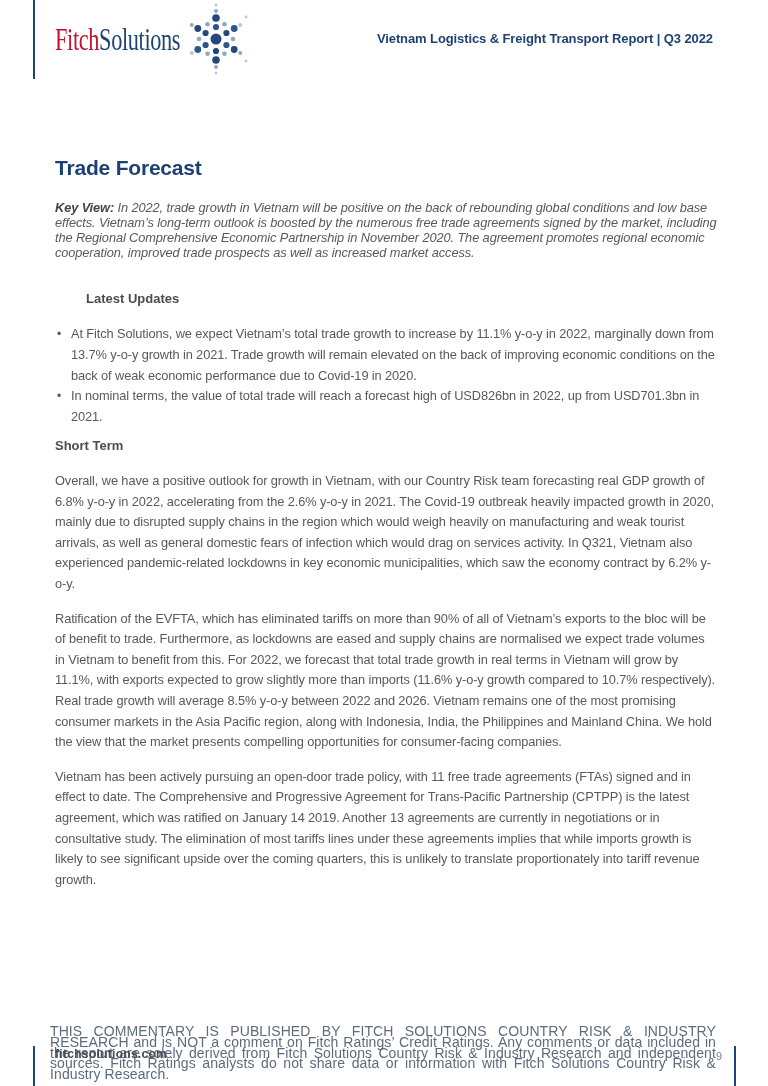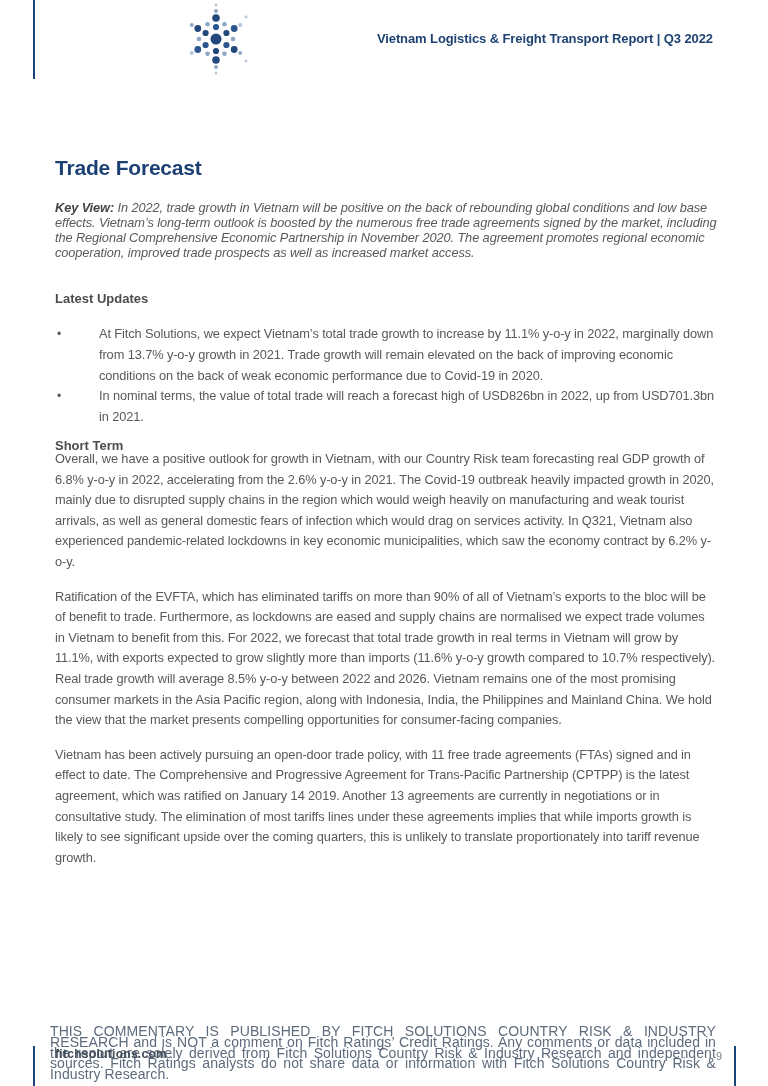--- a/index.html
+++ b/index.html
@@ -38,29 +38,29 @@
 
   
   .keyview {
     position:absolute; left:55px; top:200px; width:662px;
     font-size:12.8px; line-height:15px; font-style:italic; color:#58595b;
     letter-spacing:-.1px;
   }
   .keyview .kv-label { font-weight:bold; color:#454547; }
 
   .subhead { position:absolute; left:55px; font-size:13px; font-weight:bold; color:#4c4c4e; }
-  .subhead.latest { top:291px; }
+  .subhead.latest { top:291px;margin-left:31px; }
   .subhead.short { top:438px; }
 
   .bullets { position:absolute; left:55px; top:324px; width:662px; }
   .bullet-item { display:flex; font-size:12.8px; line-height:20.8px; color:#58595b; letter-spacing:-.1px; }
   .bullet-dot { width:16px; flex:0 0 16px; padding-left:2px; color:#58595b; font-size:12px; }
-  .bullet-text { flex:1;margin-left:28px; }
+  .bullet-text { flex:1; }
 
-  .paragraphs { position:absolute; left:55px; top:449px; width:662px; }
+  .paragraphs { position:absolute; left:55px; top:471px; width:662px; }
   .paragraphs p {
     font-size:12.8px; line-height:20.6px; color:#58595b; letter-spacing:-.1px;
     margin:0 0 14px 0;
   }
 
   
   .disclaimer {
     position:absolute; left:50px; top:1026px; width:666px;
     font-size:14px; line-height:10.8px; color:#5d6b7c; text-align:justify;
     letter-spacing:.1px;
@@ -77,20 +77,23 @@
 </style>
 </head>
 <body>
 
 <div class="page">
 
   <div class="vrule top-left"></div>
   <div class="vrule bottom-left"></div>
   <div class="vrule bottom-right"></div>
 
+  <div class="logo">
+    <span class="logo-text"><span class="logo-fitch">Fitch</span><span class="logo-solutions">Solutions</span></span>
+  </div>
   <svg class="starburst" width="72" height="72" viewBox="0 0 72 72">
 
     <circle cx="36" cy="36" r="5.5" fill="#24477c"></circle>
 
     <circle cx="36" cy="24" r="3.1" fill="#2b568f"></circle>
     <circle cx="46.4" cy="30" r="3.1" fill="#24477c"></circle>
     <circle cx="46.4" cy="42" r="3.1" fill="#2b568f"></circle>
     <circle cx="36" cy="48" r="3.1" fill="#24477c"></circle>
     <circle cx="25.6" cy="42" r="3.1" fill="#2b568f"></circle>
     <circle cx="25.6" cy="30" r="3.1" fill="#24477c"></circle>

